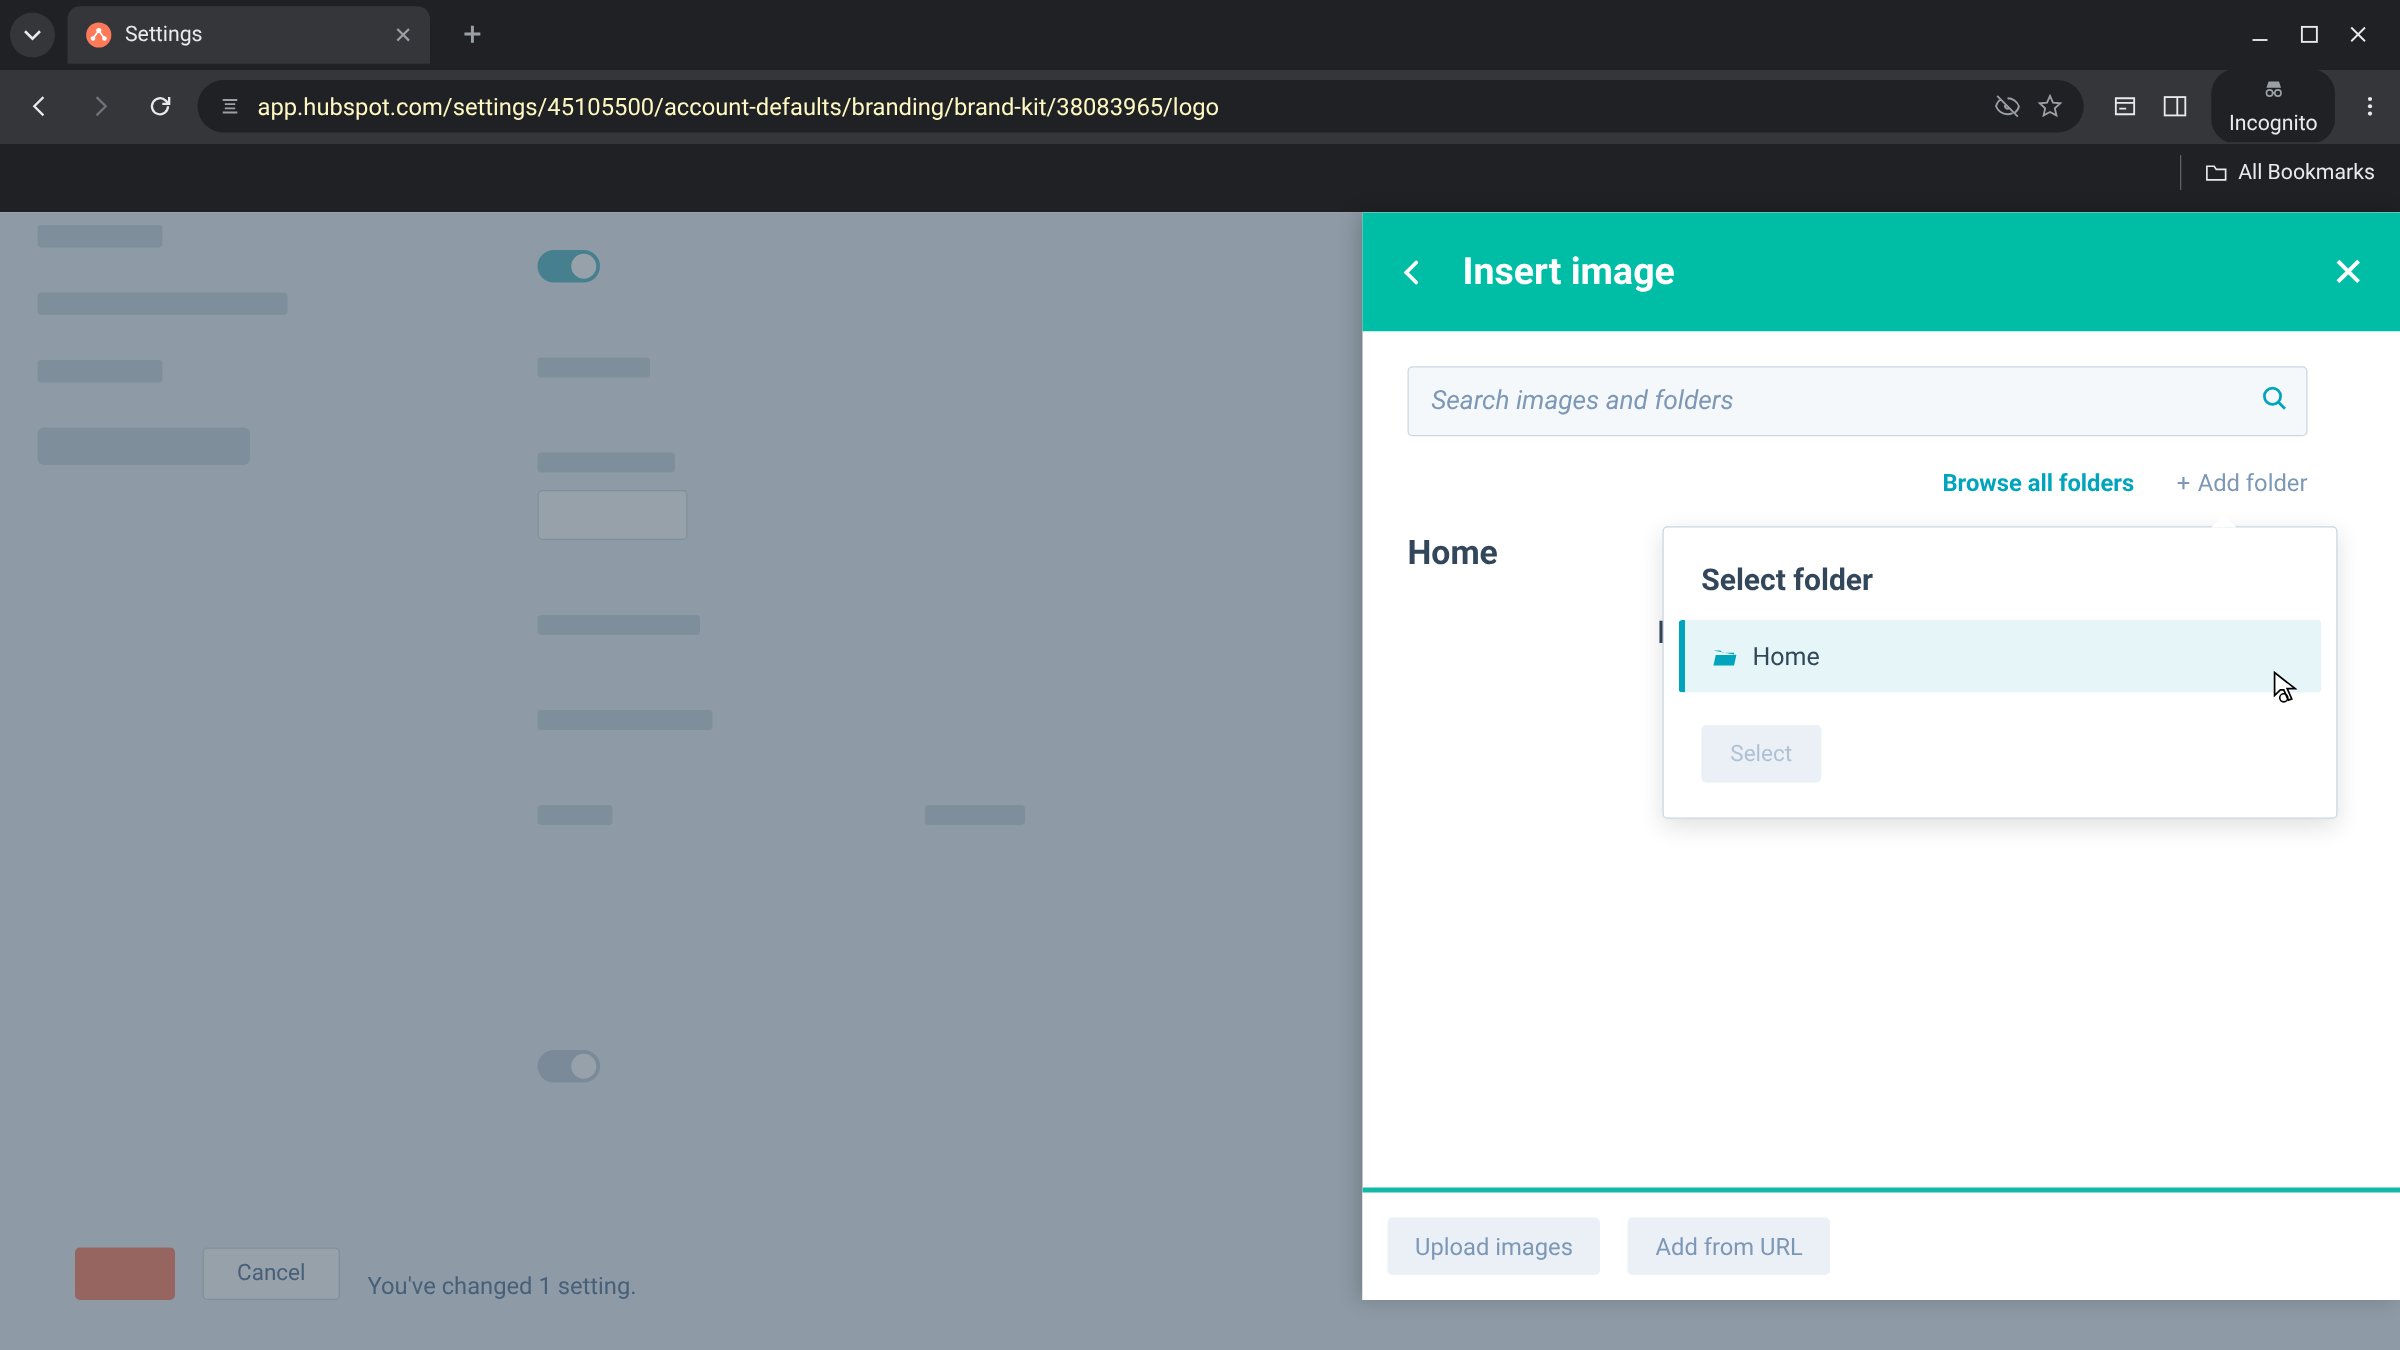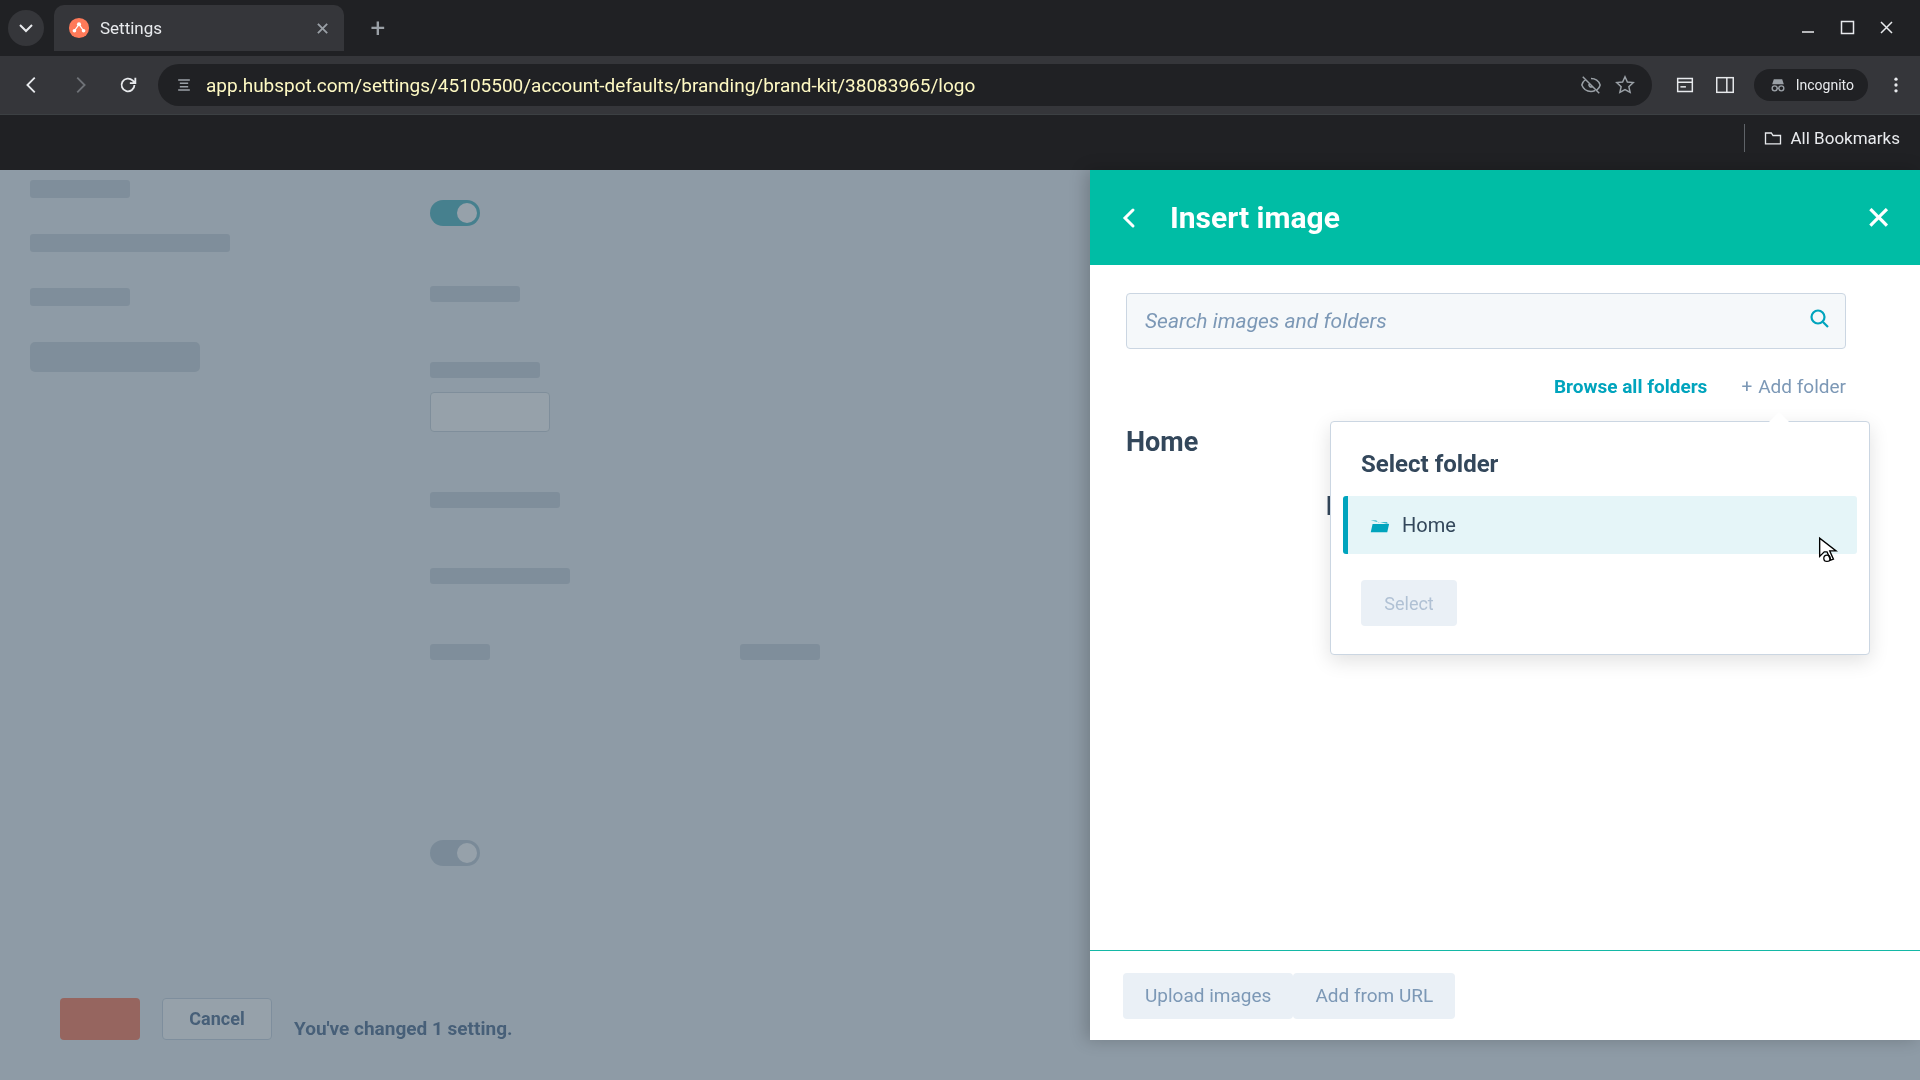--- a/index.html
+++ b/index.html
@@ -17,21 +17,21 @@
 .window-controls { margin-left:auto; display:flex; gap:24px; padding-right:18px; color:#e8eaed; }
 .window-controls span { cursor:pointer; font-size:18px; }
 
 .nav-bar { height:58px; display:flex; align-items:center; gap:12px; padding:0 14px; background:#35363a; }
 .nav-btn { width:36px; height:36px; display:flex; align-items:center; justify-content:center; color:#9aa0a6; cursor:pointer; border-radius:50%; }
 .nav-btn.enabled { color:#e8eaed; }
 .url-bar { flex:1; height:42px; background:#202124; border-radius:21px; display:flex; align-items:center; padding:0 16px; gap:12px; }
 .url-text { color:#fef9c3; font-size:19px; flex:1; white-space:nowrap; }
 .url-icon { color:#9aa0a6; cursor:pointer; }
 .right-icons { display:flex; align-items:center; gap:18px; margin-left:10px; }
-.incognito-chip { display:flex; align-items:center; gap:8px; background:#202124; border-radius:20px; padding:6px 14px; color:#e8eaed; font-size:14px; }
+.incognito-chip { display:flex; align-items:center; gap:8px; background:#202124; border-radius:20px; padding:6px 14px; color:#e8eaed; font-size:17px;flex-direction:column; }
 
 .bookmarks-bar { height:46px; border-top:1px solid #3c4043; display:flex; align-items:center; justify-content:flex-end; padding:0 20px; }
 .bookmarks-bar .bm-item { display:flex; align-items:center; gap:8px; color:#e8eaed; font-size:17px; cursor:pointer; }
 .divider-v { width:1px; height:28px; background:#5f6368; margin-right:18px; }
 
 
 .page { position:relative; width:100%; height:calc(1080px - 170px); background:#fff; }
 
 
 .bg-content { position:absolute; inset:0; background:#eef2f5; filter:blur(0.3px); }
@@ -44,21 +44,21 @@
 
 .bg-main { position:absolute; left:430px; top:30px; display:flex; flex-direction:column; gap:60px; }
 .bg-toggle { display:flex; align-items:center; gap:14px; }
 .bg-toggle-track { width:50px; height:26px; background:#4fb5c1; border-radius:13px; position:relative; }
 .bg-toggle-track::after { content:""; position:absolute; right:3px; top:3px; width:20px; height:20px; border-radius:50%; background:#fff; }
 .bg-label { width:90px; height:16px; background:#cdd6dd; border-radius:3px; }
 .bg-field { width:110px; height:16px; background:#cdd6dd; border-radius:3px; }
 .bg-input { width:120px; height:40px; background:#fff; border:1px solid #cdd6dd; border-radius:4px; }
 .bg-row { display:flex; gap:250px; }
 
-.bg-footer { position:absolute; left:60px; bottom:40px; right:60px; display:flex; align-items:center; gap:22px;font-weight:bold; }
+.bg-footer { position:absolute; left:60px; bottom:40px; right:60px; display:flex; align-items:center; gap:22px; }
 .bg-btn-primary { width:80px; height:42px; background:#ff7a59; border-radius:4px; }
 .bg-btn-secondary { width:110px; height:42px; background:#fff; border:1px solid #cbd6e2; border-radius:4px; display:flex; align-items:center; justify-content:center; color:#506e91; font-size:18px; }
 .bg-footer-text { color:#506e91; font-size:19px;margin-top:20px; }
 
 
 .drawer { position:absolute; right:0; top:0; bottom:40px; width:830px; background:#fff; display:flex; flex-direction:column; box-shadow:-4px 0 16px rgba(0,0,0,0.2); }
 .drawer-header { height:95px; background:#00bda5; display:flex; align-items:center; padding:0 28px; gap:28px; }
 .drawer-back { color:#fff; font-size:30px; cursor:pointer; }
 .drawer-title { color:#fff; font-size:30px; font-weight:700; flex:1; }
 .drawer-close { color:#fff; font-size:32px; cursor:pointer; font-weight:300; }
@@ -81,21 +81,21 @@
 .popover::before { content:""; position:absolute; top:-10px; right:80px; width:0; height:0; border-left:10px solid transparent; border-right:10px solid transparent; border-bottom:10px solid #fff; }
 .popover-title { font-size:24px; font-weight:700; color:#33475b; padding:0 30px 18px 30px; }
 .folder-option { display:flex; align-items:center; gap:12px; height:58px; padding:0 20px; background:#e5f5f8; border-left:5px solid #00a4bd; cursor:pointer; margin:0 12px; border-radius:3px; }
 .folder-icon { color:#00a4bd; font-size:20px; }
 .folder-name { color:#33475b; font-size:20px; }
 .select-btn { margin:26px 0 0 30px; width:96px; height:46px; background:#eaf0f6; color:#b0c1d4; border:none; border-radius:4px; font-size:18px; cursor:not-allowed; }
 
 
 .cursor { position:absolute; top:114px; left:485px; width:22px; height:28px; pointer-events:none; z-index:30; }
 
-.drawer-footer { height:90px; border-top:1px solid #14b8a6; display:flex; align-items:center; padding:0 33px; background:#fff; }
+.drawer-footer { height:90px; border-top:4px solid #14b8a6; display:flex; align-items:center; gap:22px; padding:0 20px; background:#fff; }
 .footer-btn { height:46px; padding:0 22px; background:#eaf0f6; color:#7c98b6; border:none; border-radius:4px; font-size:19px; cursor:pointer; }
 
 svg { display:block; }
 </style>
 </head>
 <body>
 
 <div class="browser-chrome">
   <div class="tab-bar">
     <div class="tab-menu-btn">

